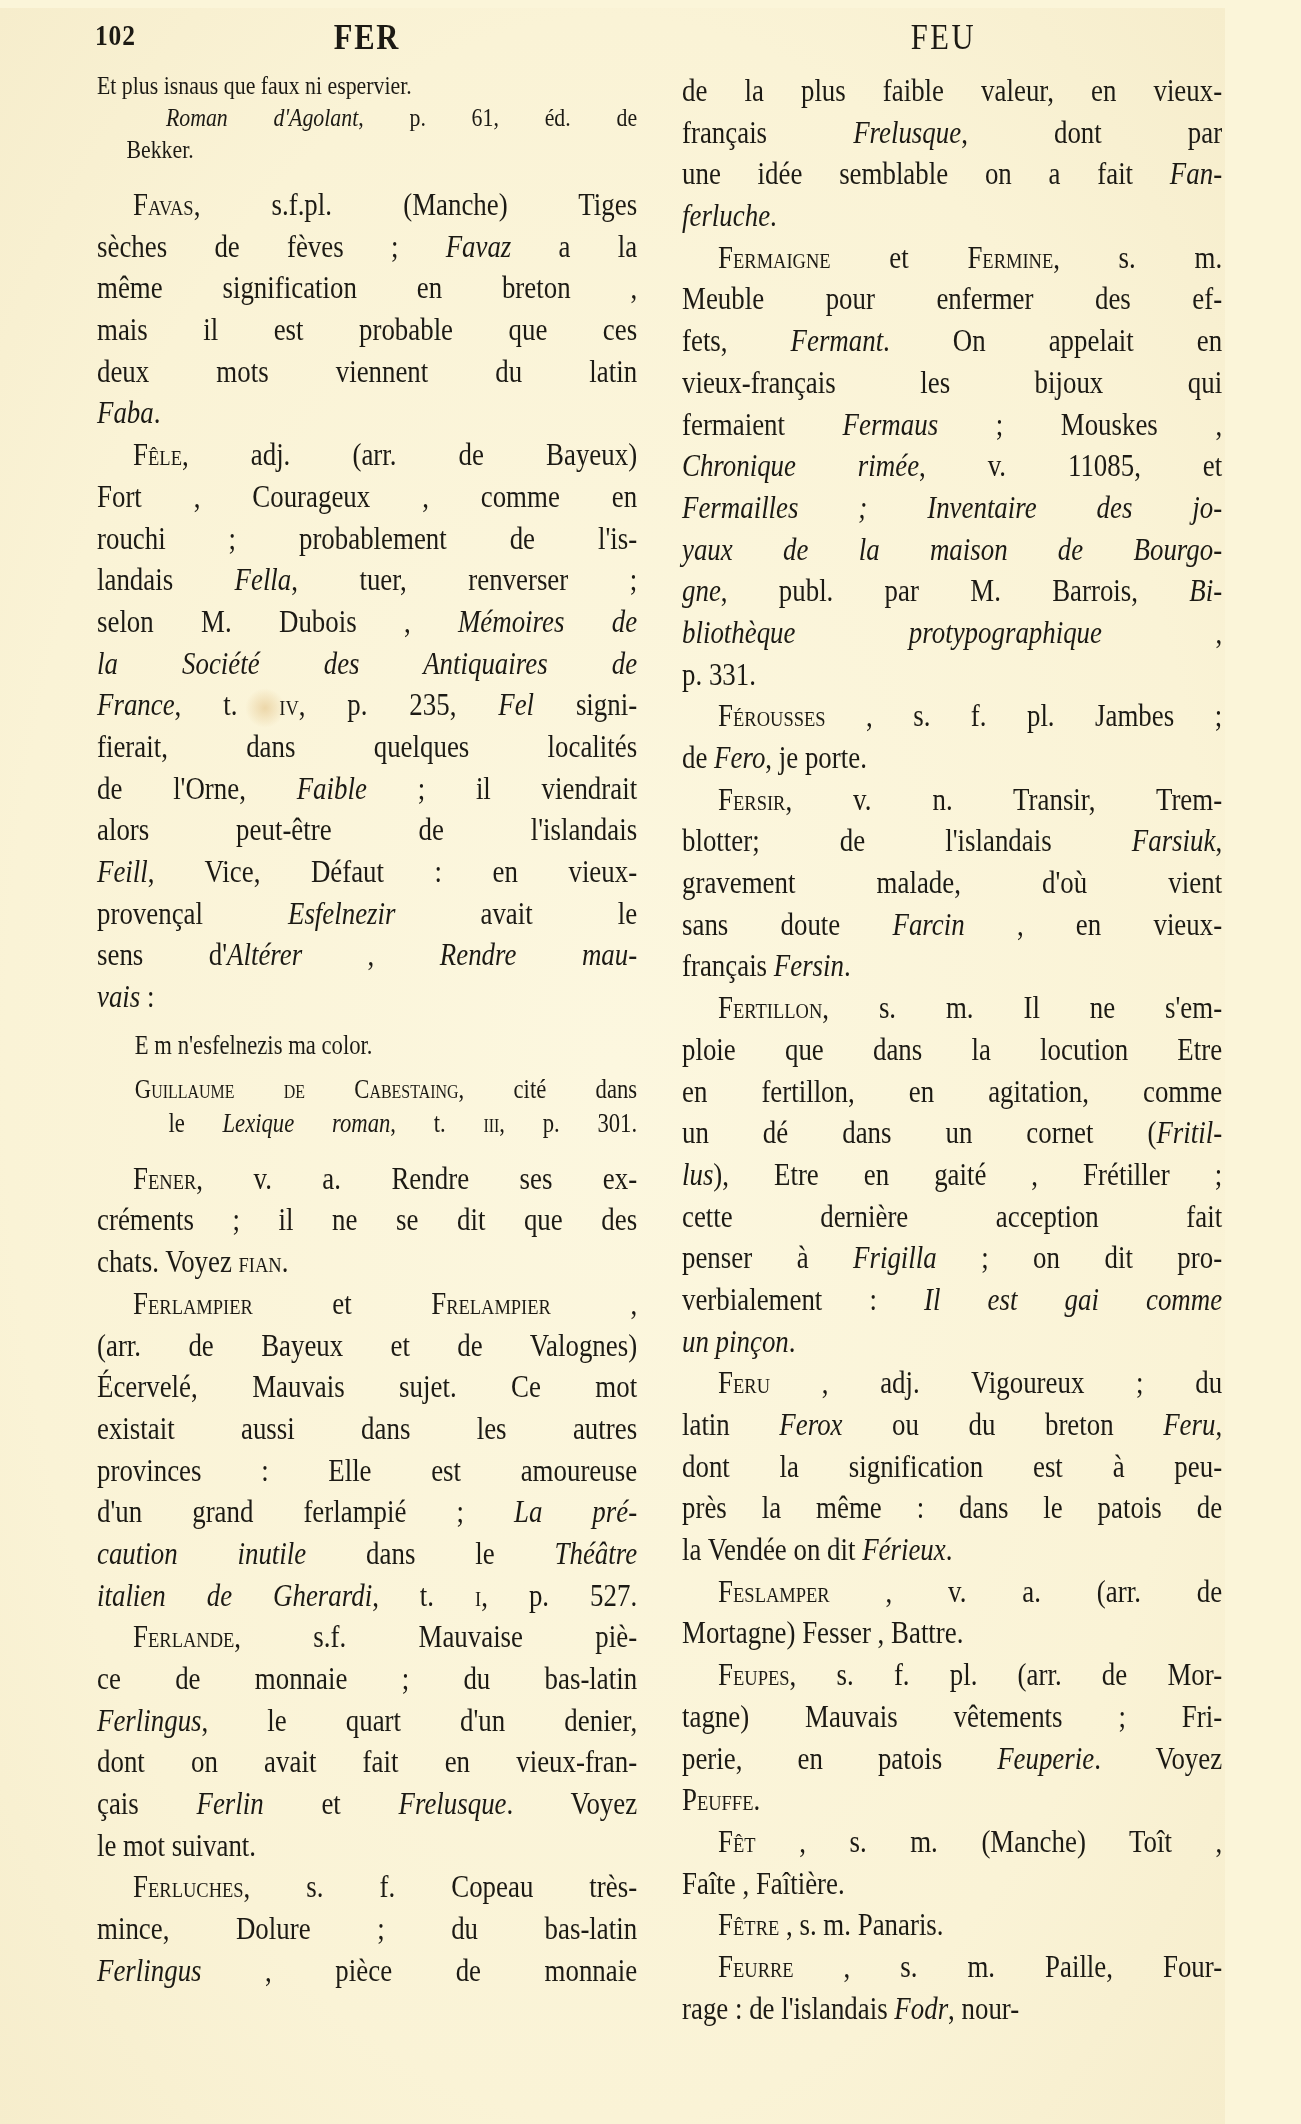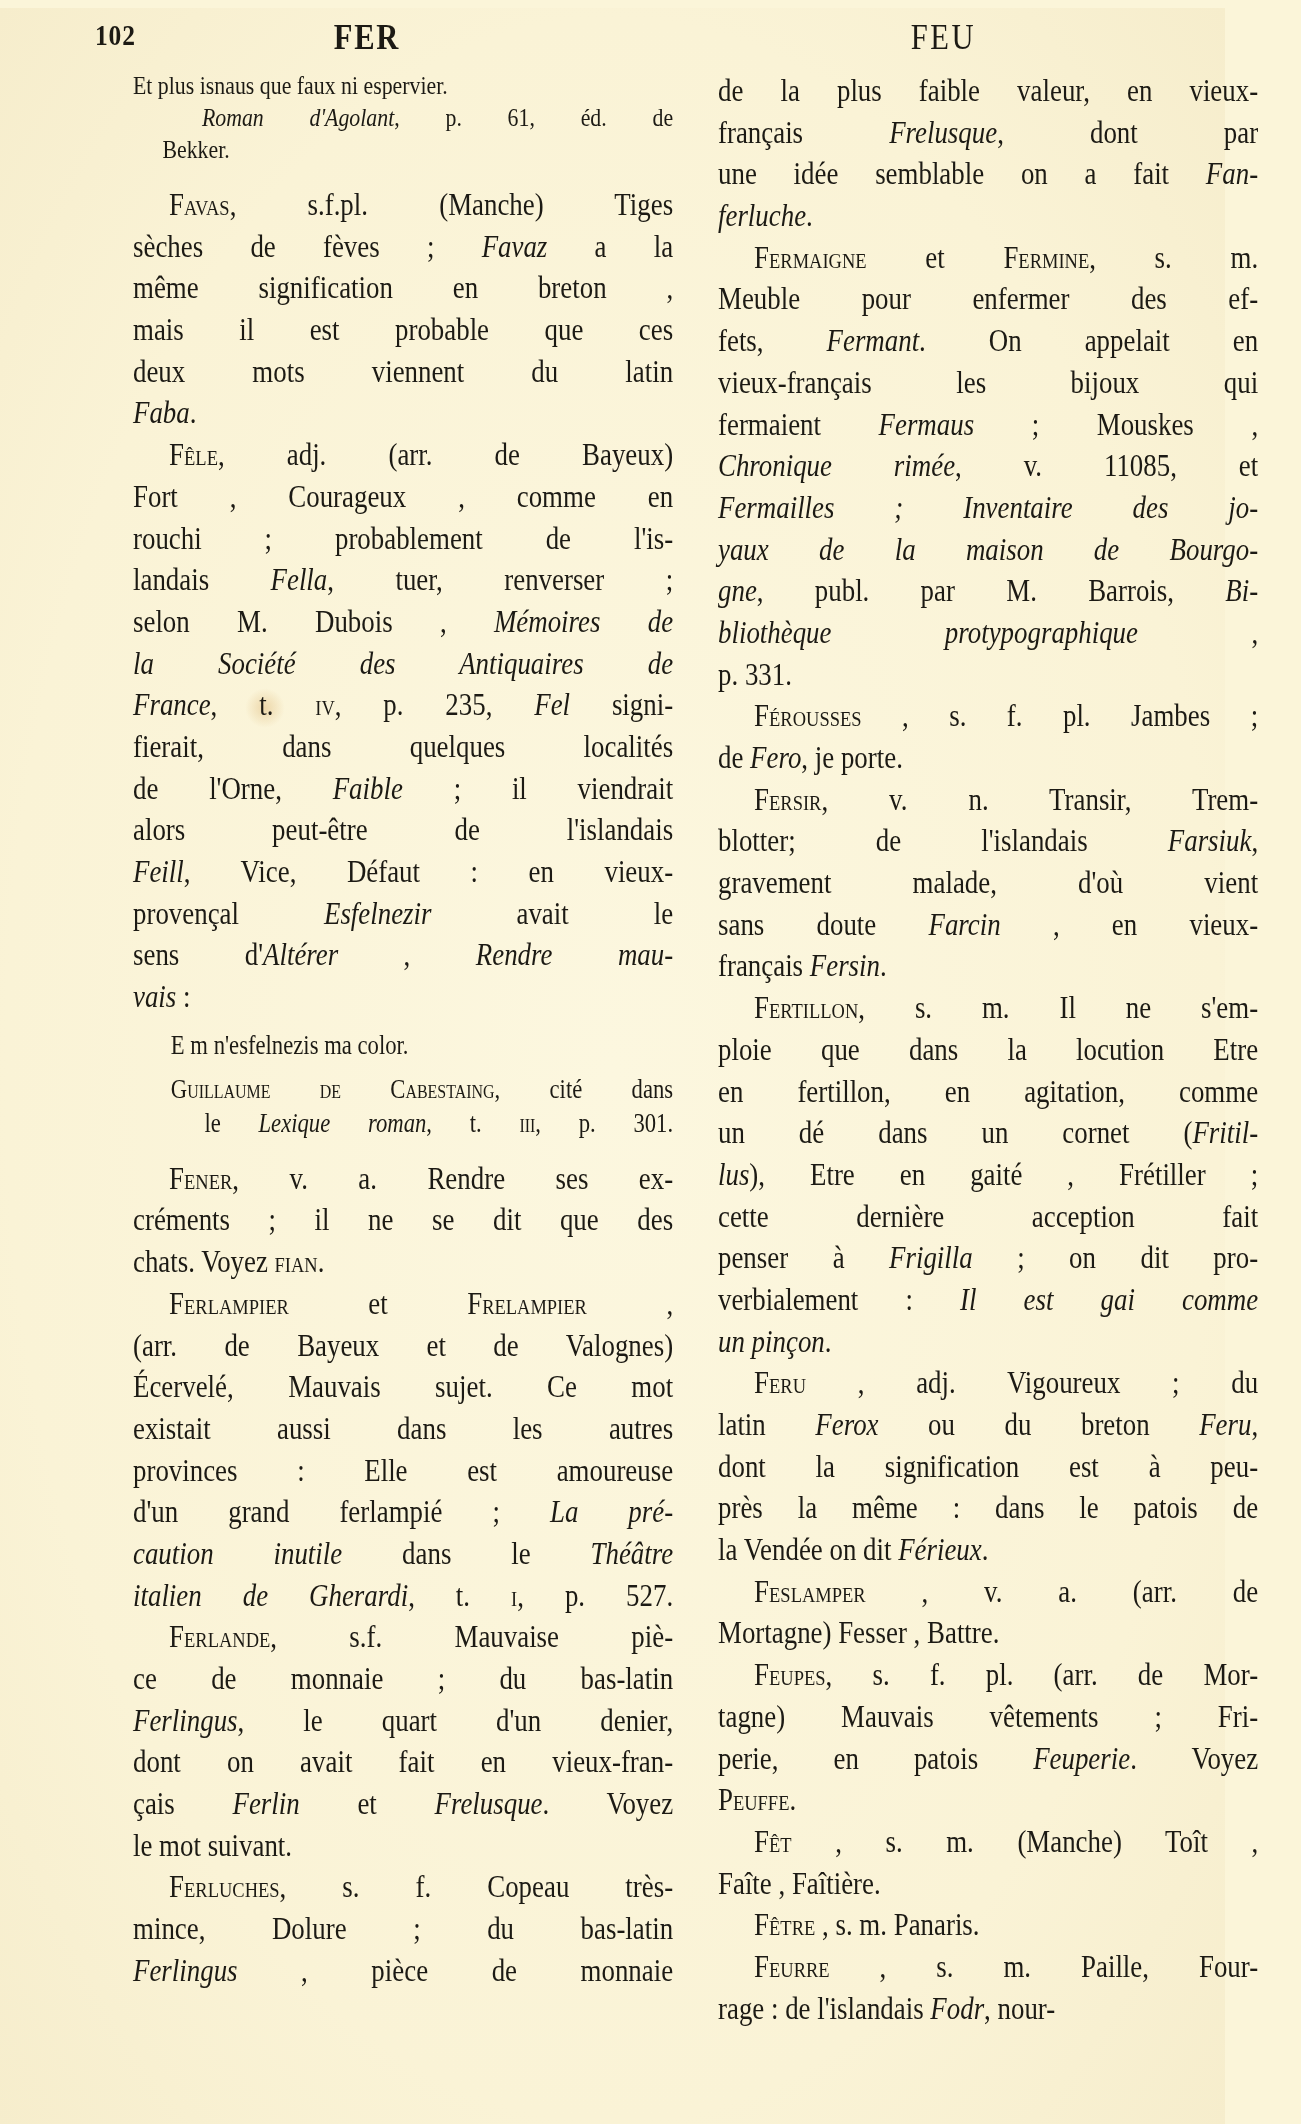--- a/index.html
+++ b/index.html
@@ -24,21 +24,21 @@
     transform: scaleX(0.85); transform-origin: left;
   }
   .running-head {
     position: absolute; top: 0;
     font-size: 36px; font-weight: bold; letter-spacing: 2px;
     transform: scaleX(0.85);
   }
   .running-head.left { left: 328px; }
   .running-head.right { left: 905px; font-weight: normal; letter-spacing: 3px; }
   .column {
-    position: absolute; top: 62px; width: 540px; margin-left: 36px;
+    position: absolute; top: 62px; width: 540px;
   }
   .column.left { left: 97px; }
   .column.right { left: 682px; }
   .line {
     display: block;
     font-size: 32px;
     line-height: 41.7px;
     height: 41.7px;
     white-space: nowrap;
     text-align: justify;

